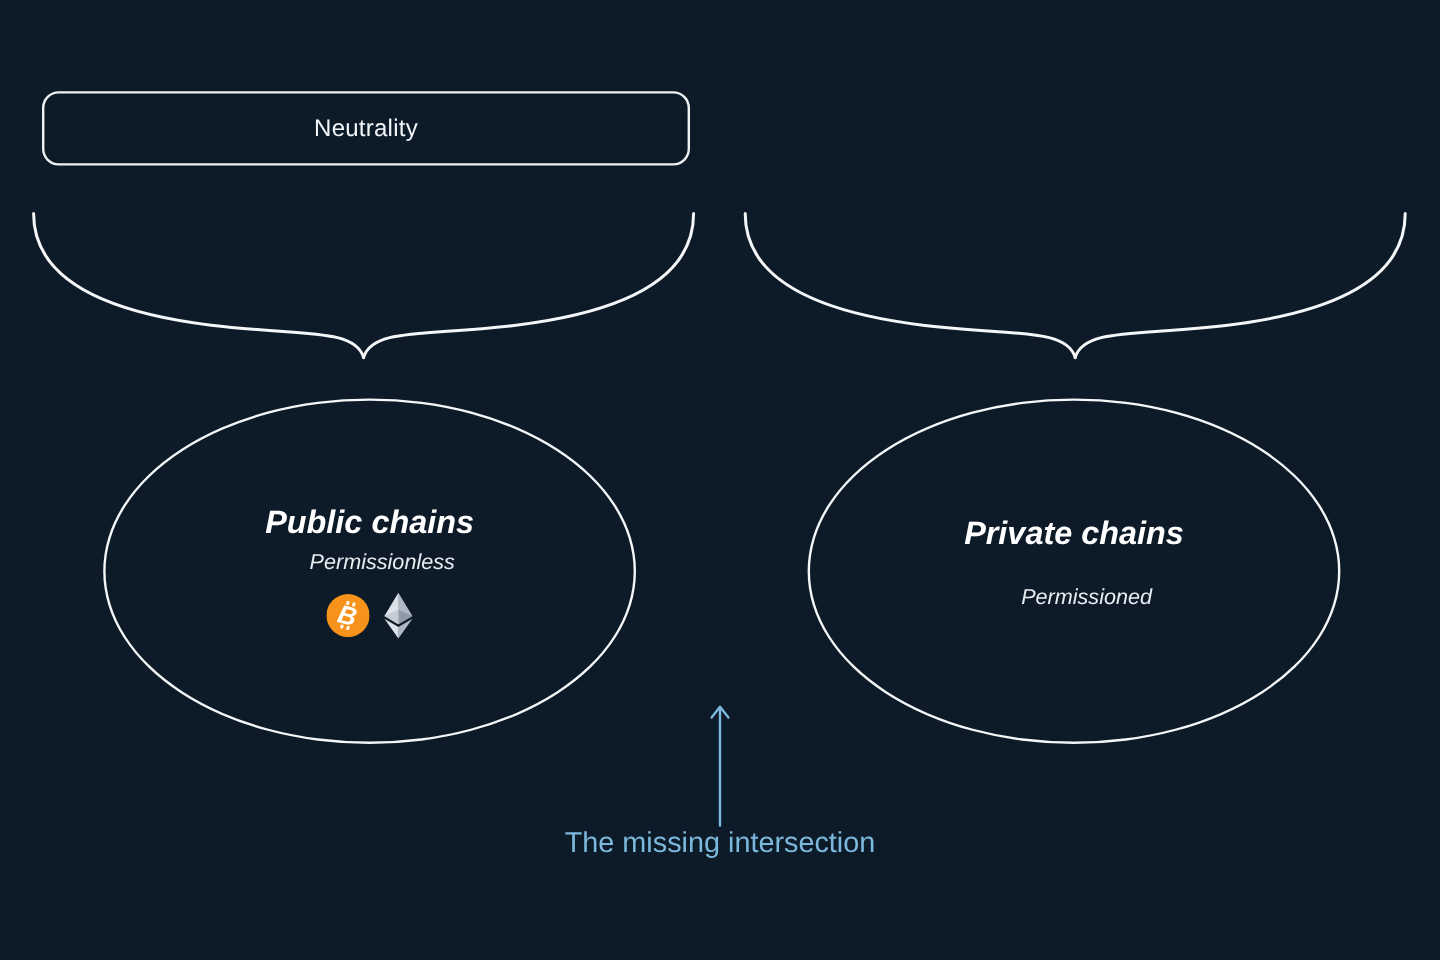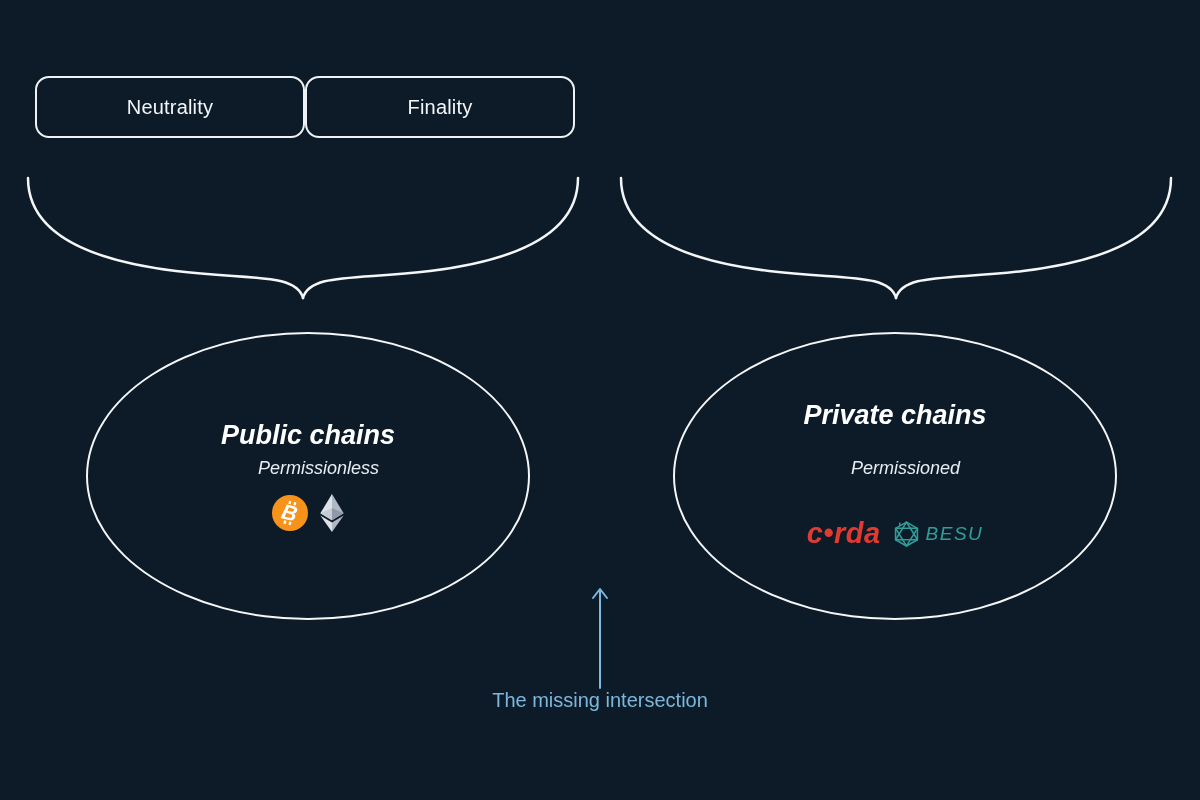--- a/index.html
+++ b/index.html
@@ -106,31 +106,30 @@
   }
 
   
   .annotation{
     position:absolute;
     left:0;
     top:689px;
     width:1200px;
     text-align:center;
     color:#7cb8dd;
-    font-size:20px;
+    font-size:24px;
   }
 </style>
 </head>
 <body>
 
 <div class="stage">
 
   <div class="pill-row left">
     <div class="pill">Neutrality</div>
-    <div class="pill">Finality</div>
   </div>
 
 
   <svg class="brace-svg" width="1200" height="140" viewBox="0 0 1200 140">
     <path class="brace-path" d="M28,8 C28,62 86,90 176,101 C250,110 296,103 303,128"></path>
     <path class="brace-path" d="M578,8 C578,62 520,90 430,101 C356,110 310,103 303,128"></path>
     <path class="brace-path" d="M621,8 C621,62 679,90 769,101 C843,110 889,103 896,128"></path>
     <path class="brace-path" d="M1171,8 C1171,62 1113,90 1023,101 C949,110 903,103 896,128"></path>
   </svg>
 
@@ -154,34 +153,20 @@
         <polygon fill="#dde2e8" points="127.9,416.9 127.9,312.2 0,236.6"></polygon>
         <polygon fill="#8f99a8" points="127.9,288 255.9,212.3 127.9,154.2"></polygon>
         <polygon fill="#c5ccd6" points="0,212.3 127.9,288 127.9,154.2"></polygon>
       </svg>
     </div>
   </div>
 
   <div class="chain-ellipse private">
     <div class="chain-title">Private chains</div>
     <div class="chain-subtitle">Permissioned</div>
-    <div class="icon-row">
-      <span class="corda-text">c•rda</span>
-      <span class="besu-logo">
-        <svg width="27" height="27" viewBox="0 0 26 26">
-          <g fill="none" stroke="#2f9e99" stroke-width="1.5" stroke-linejoin="round">
-            <polygon points="13,2 23.5,8 23.5,19 13,25 2.5,19 2.5,8"></polygon>
-            <polygon points="13,2 23.5,19 2.5,19"></polygon>
-            <polygon points="13,25 23.5,8 2.5,8"></polygon>
-            <path d="M6.5,2.5 V5.5"></path>
-          </g>
-        </svg>
-        <span class="besu-text">BESU</span>
-      </span>
-    </div>
   </div>
 
   <svg class="arrow-svg" width="24" height="112" viewBox="0 0 24 112">
     <path class="arrow-stroke" d="M12,106 V8"></path>
     <path class="arrow-stroke" d="M5,16 L12,7 L19,16"></path>
   </svg>
 
   <div class="annotation">The missing intersection</div>
 
 </div>

